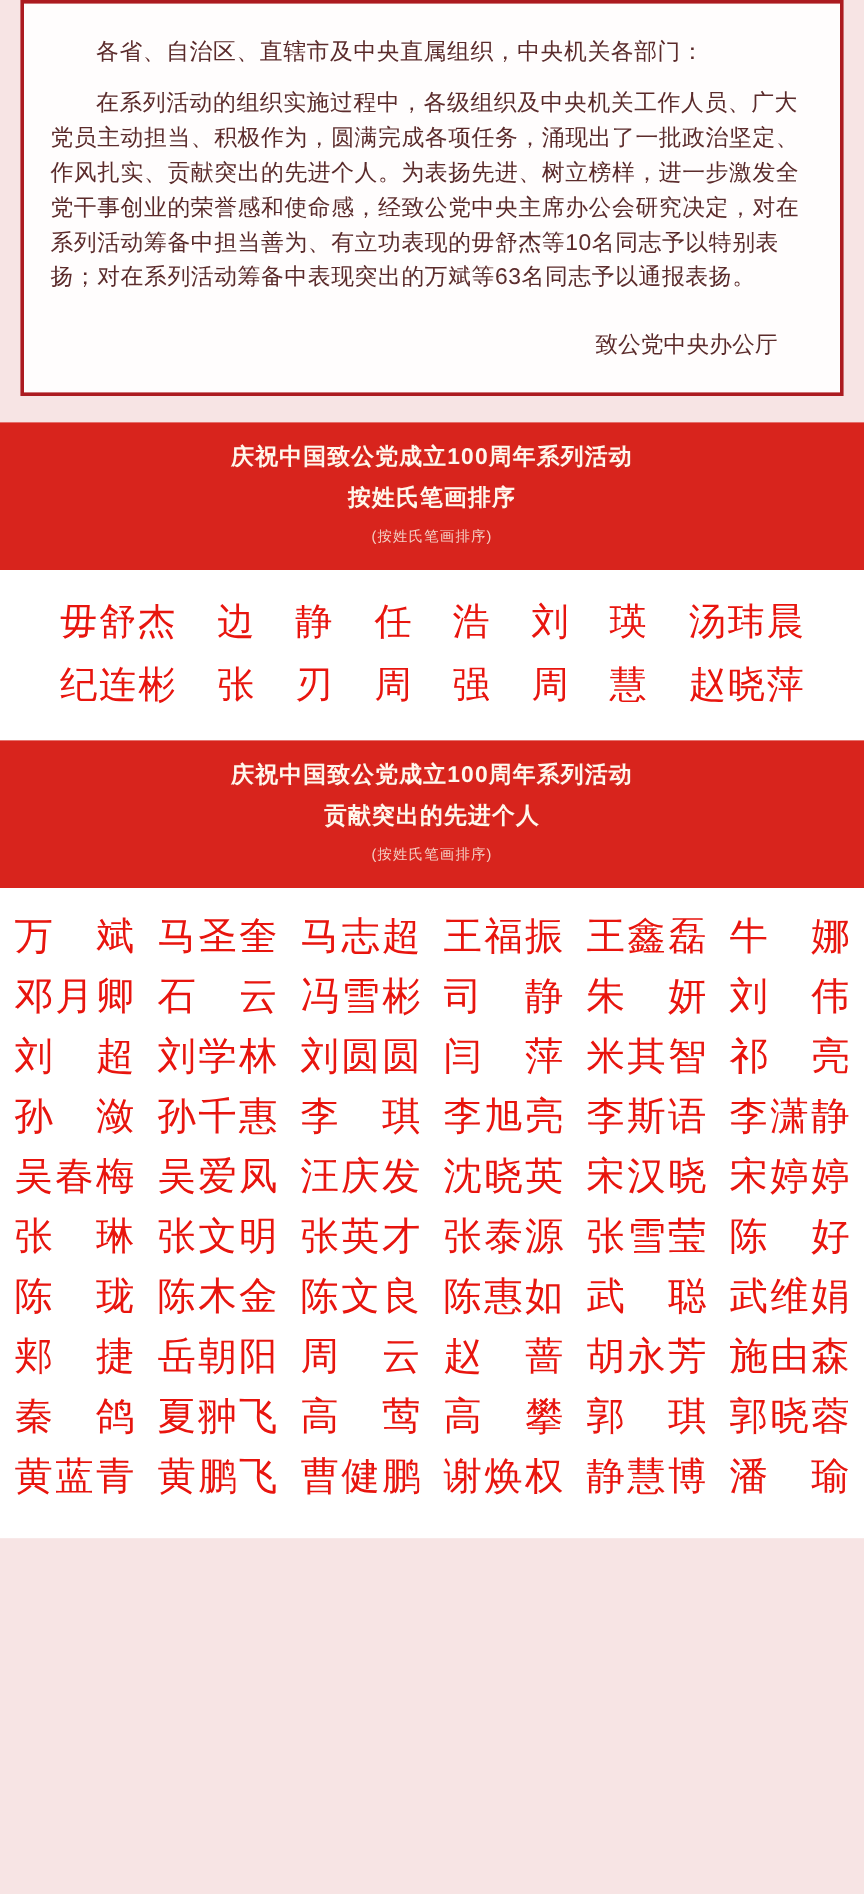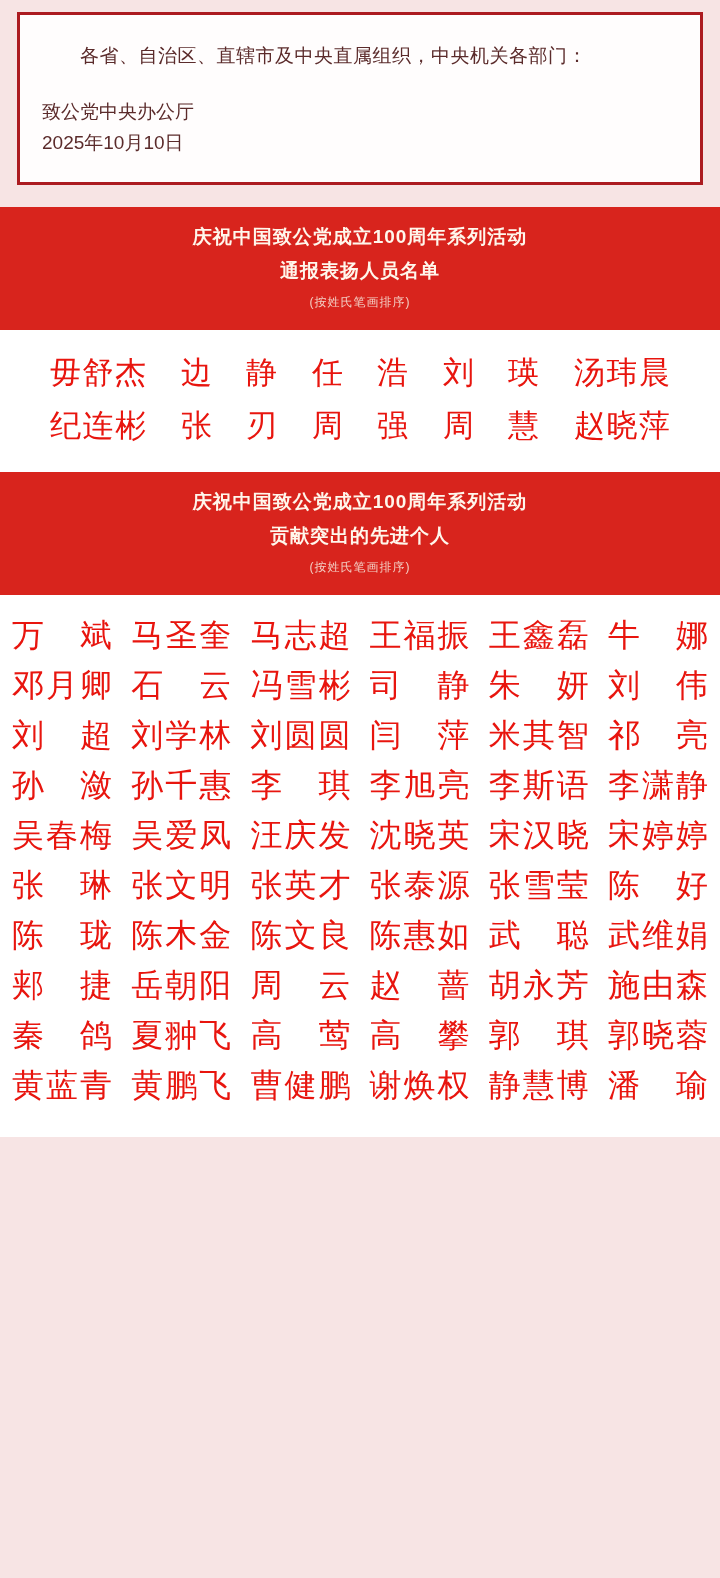--- a/index.html
+++ b/index.html
@@ -3,36 +3,37 @@
 <meta charset="utf-8">
 <style>
   html,body{margin:0;padding:0;}
   body{
     width:720px;
     background:#f7e4e4;
     font-family:"Liberation Sans","DejaVu Sans",sans-serif;
   }
   
   .notice-card{
-    margin:12px 17px;
+    margin:0 17px;
     background:#fffdfd;
     border:3px solid #ac1b20;
     box-sizing:border-box;
     padding:26px 22px 24px;
     color:#5b2b2b;
     font-size:19px;
     line-height:29px;
   }
   .notice-card p{
     margin:0 0 14px;
     text-indent:2em;
     letter-spacing:.5px;
   }
   .sig-block{
     margin-top:26px;
+    text-align:right;
     padding-right:30px;
     line-height:31px;
   }
   
   .banner{
     margin-top:22px;
     background:#d8241d;
     text-align:center;
     padding:13px 12px 14px;
   }
@@ -82,29 +83,29 @@
     display:flex;
     justify-content:space-between;
     width:100%;
   }
 </style>
 </head>
 <body>
 
 <div class="notice-card">
   <p>各省、自治区、直辖市及中央直属组织，中央机关各部门：</p>
+  <p>在系列活动的组织实施过程中，各级组织及中央机关工作人员、广大党员主动担当、积极作为，圆满完成各项任务，涌现出了一批政治坚定、作风扎实、贡献突出的先进个人。为表扬先进、树立榜样，进一步激发全党干事创业的荣誉感和使命感，经致公党中央主席办公会研究决定，对在系列活动筹备中担当善为、有立功表现的毋舒杰等10名同志予以特别表扬；对在系列活动筹备中表现突出的万斌等63名同志予以通报表扬。</p>
   <div class="sig-block">
     <div>致公党中央办公厅</div>
-    <div>2025年10月10日</div>
   </div>
 </div>
 
 <div class="banner">
   <div class="b-title">庆祝中国致公党成立100周年系列活动</div>
-  <div class="b-title">通报表扬人员名单</div>
+  <div class="b-title">按姓氏笔画排序</div>
   <div class="b-sub">(按姓氏笔画排序)</div>
 </div>
 
 <div class="names special" id="special-names">
     <div class="name-row">
       <span class="person">
         <span>毋</span>
         <span>舒</span>
         <span>杰</span>
       </span>

